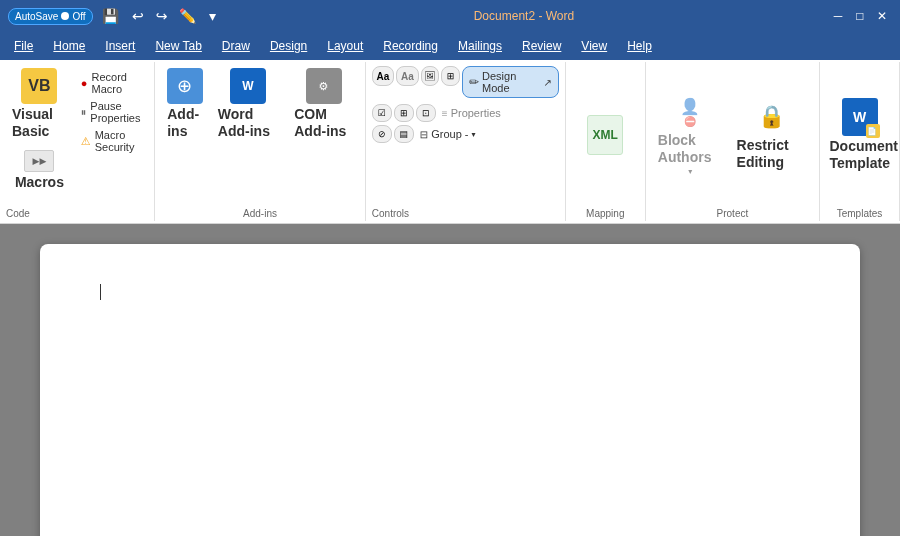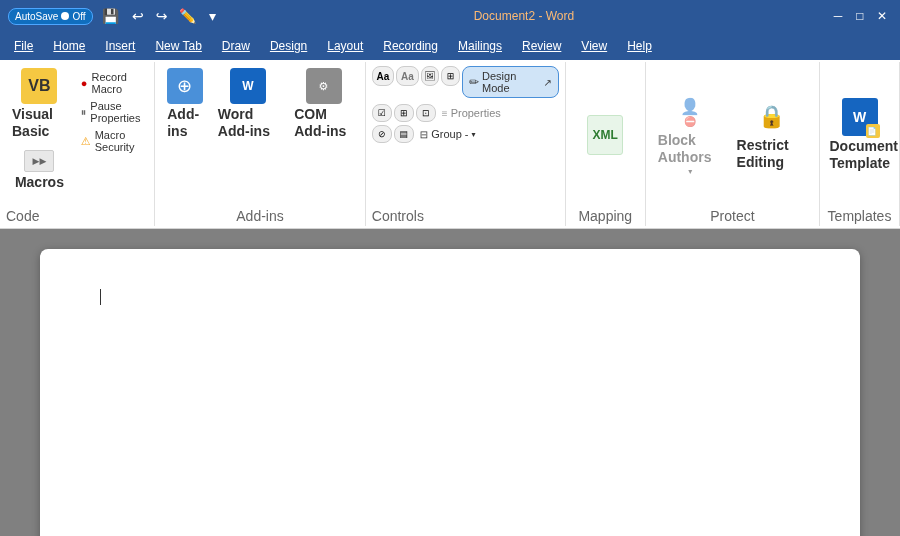--- a/index.html
+++ b/index.html
@@ -75,21 +75,21 @@
       min-width: 60px;
     }
     .ribbon-group-content {
       display: flex;
       flex-direction: row;
       align-items: center;
       flex: 1;
       gap: 2px;
     }
     .ribbon-group-label {
-      font-size: 14px;
+      font-size: 10px;
       color: #666;
       text-align: center;
       margin-top: auto;
       padding-top: 2px;
     }
     .ribbon-btn {
       display: flex;
       flex-direction: column;
       align-items: center;
       justify-content: flex-start;

